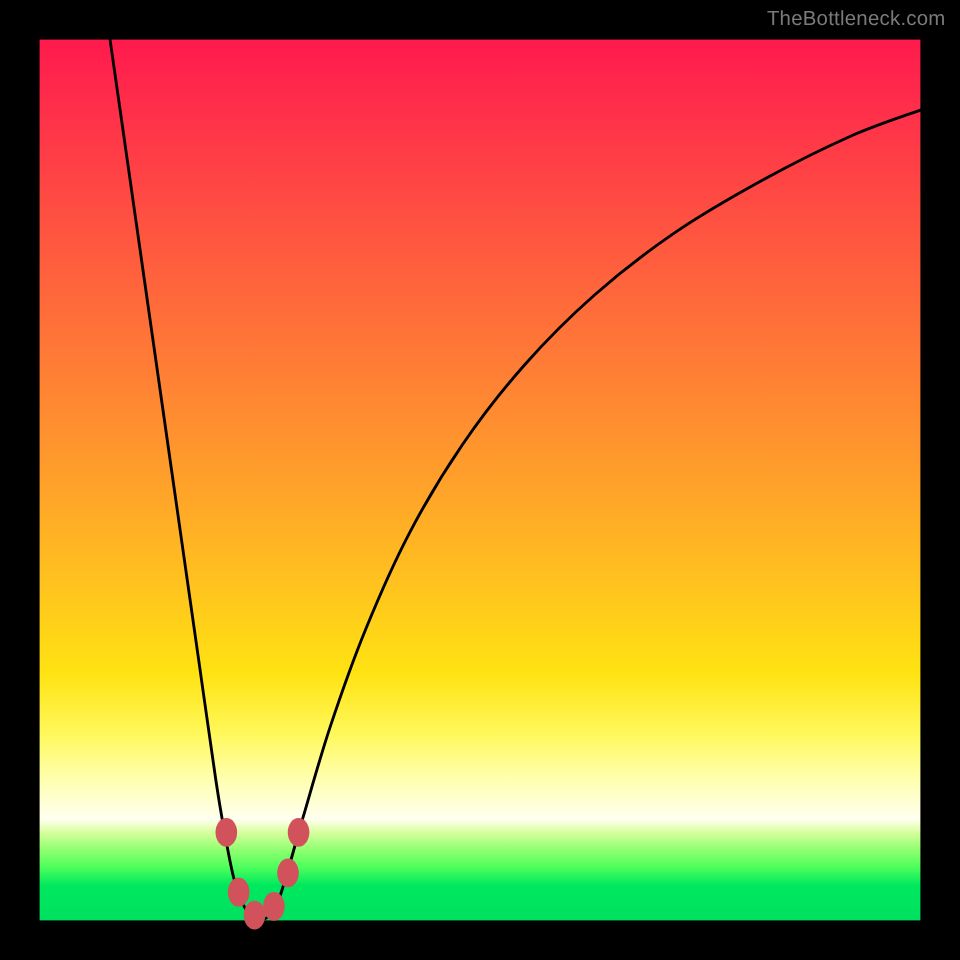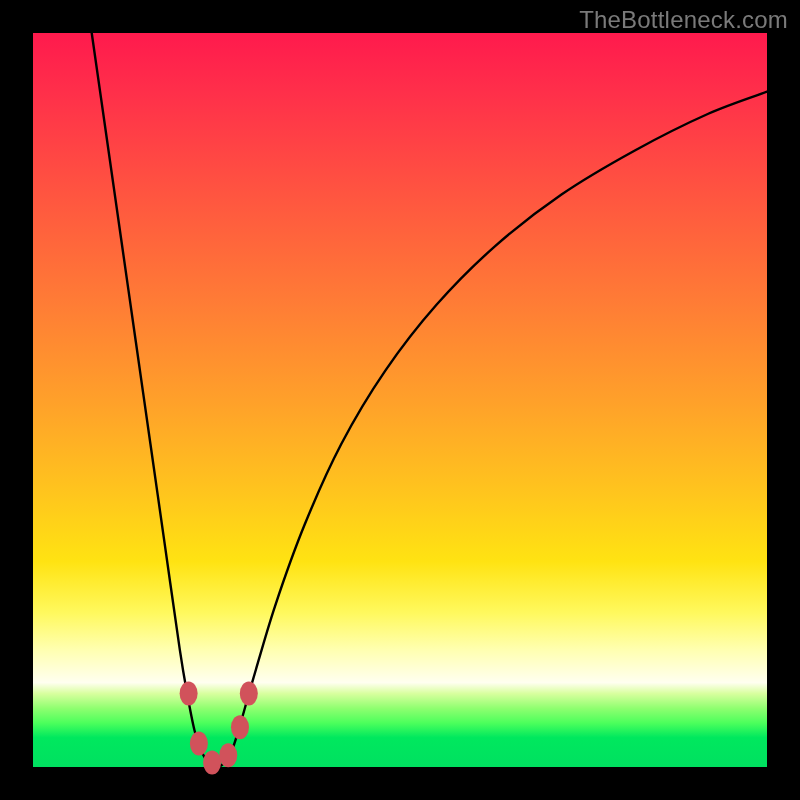--- a/index.html
+++ b/index.html
@@ -41,21 +41,21 @@
       #4cff5c 94%,
       #00e85e 96%,
       #00e060 100%
     );
   }
   .watermark {
     position: absolute;
     top: 6px;
     right: 12px;
     color: #7a7a7a;
-    font-size: 24px;
+    font-size: 17px;
     font-weight: 500;
     letter-spacing: 0.2px;
     user-select: none;
   }
   svg.curve {
     position: absolute;
     left: 0;
     top: 0;
     width: 734px;
     height: 734px;

